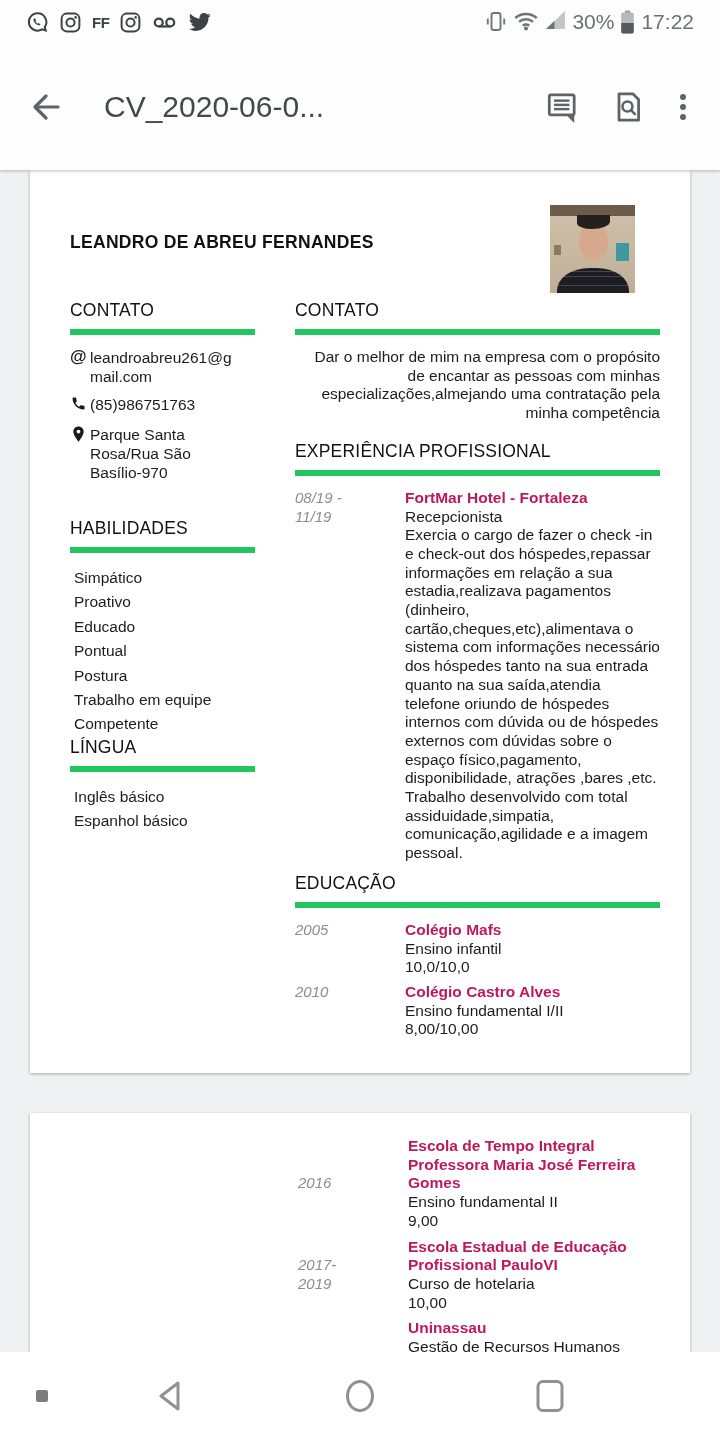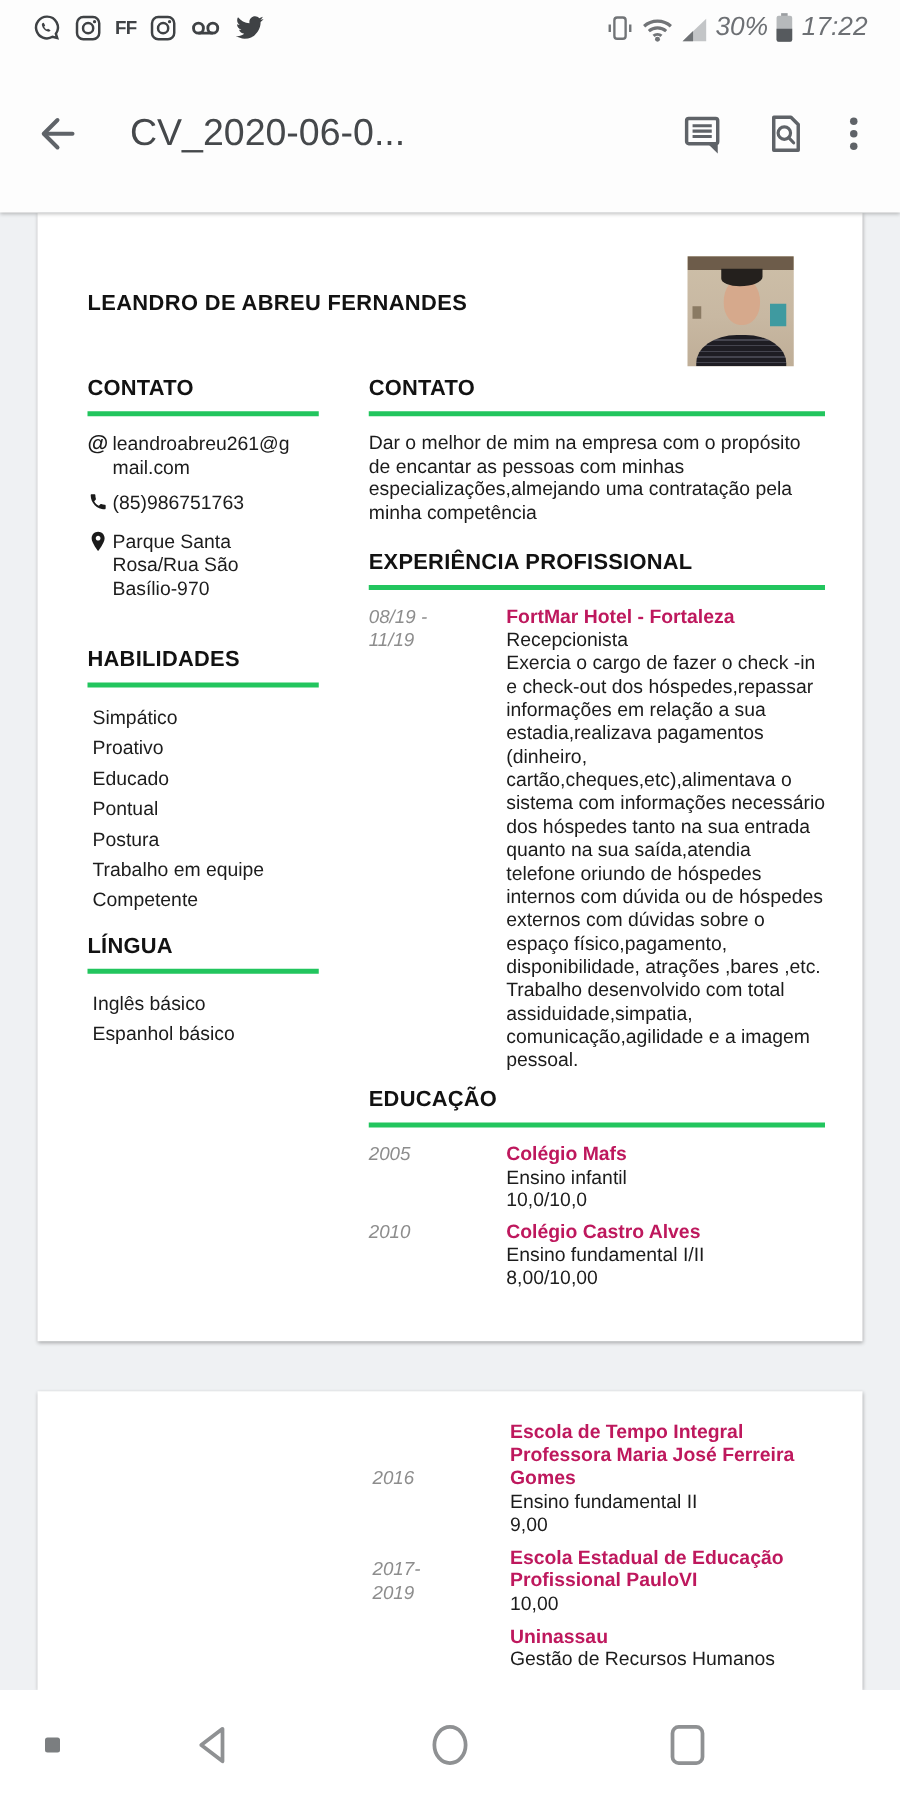--- a/index.html
+++ b/index.html
@@ -10,21 +10,21 @@
     -webkit-font-smoothing:antialiased;
   }
   
   .app-header{position:absolute;top:0;left:0;width:720px;height:170px;background:#fdfdfd;
     box-shadow:0 1px 3px rgba(0,0,0,0.25);z-index:5;}
   .status-bar{height:44px;display:flex;align-items:center;justify-content:space-between;
     padding:0 26px;box-sizing:border-box;}
   .notif-icons{display:flex;align-items:center;gap:10px;color:#3f4245;}
   .notif-icons svg{display:block;}
   .ff-badge{font-weight:bold;font-size:15px;color:#3f4245;letter-spacing:-0.5px;}
-  .sys-cluster{display:flex;align-items:flex-end;gap:6px;color:#717477;font-style:italic;}
+  .sys-cluster{display:flex;align-items:flex-start;gap:6px;color:#717477;}
   .sys-cluster svg{display:block;}
   .status-text{font-size:21px;color:#6d7074;}
   .toolbar{height:126px;display:flex;align-items:center;padding:0 22px;box-sizing:border-box;}
   .icon-btn{border:none;background:none;padding:6px;cursor:pointer;display:flex;align-items:center;justify-content:center;}
   .doc-title{font-size:30px;color:#45484b;margin-left:34px;flex:1;white-space:nowrap;overflow:hidden;}
   .toolbar-actions{display:flex;align-items:center;gap:18px;margin-right:2px;}
 
   
   .viewer{position:absolute;top:170px;left:0;width:720px;height:1182px;background:#eff1f3;overflow:hidden;}
   .page{position:absolute;left:30px;width:660px;background:#ffffff;box-shadow:0 1px 3px rgba(0,0,0,0.3);}
@@ -44,36 +44,36 @@
   .photo .fringe{position:absolute;left:27px;top:10px;width:33px;height:14px;background:#24201d;
     border-radius:0 0 55% 45%;}
   .photo .body{position:absolute;left:7px;bottom:0;width:72px;height:25px;
     background:repeating-linear-gradient(180deg,#1e1d23 0 3.5px,#44444e 3.5px 4.5px);
     border-radius:45% 45% 0 0 / 90% 90% 0 0;}
 
   .columns{position:absolute;left:40px;top:130px;display:flex;}
   .col-left{width:185px;flex:0 0 185px;}
   .col-right{width:365px;flex:0 0 365px;margin-left:40px;}
 
-  .section-heading{font-size:17.5px;font-weight:bold;color:#121212;letter-spacing:0.2px;
-    border-bottom:4px solid #22c55e;padding-bottom:8px;margin:0 0 13px 0;}
+  .section-heading{font-size:17.5px;font-weight:normal;color:#121212;letter-spacing:0.2px;
+    border-bottom:6px solid #22c55e;padding-bottom:8px;margin:0 0 13px 0;}
   .mt-skills{margin-top:36px;}
-  .mt-lang{margin-top:12px;}
+  .mt-lang{margin-top:0;}
   .mt-exp{margin-top:18px;}
   .mt-edu{margin-top:10px;}
 
   .contact-item{display:flex;margin-bottom:9px;font-size:15.5px;line-height:19px;color:#1c1c1c;}
   .contact-icon{flex:0 0 20px;padding-top:0;}
   .contact-text{overflow-wrap:anywhere;max-width:152px;}
   .at-glyph{font-size:17px;font-weight:bold;color:#1b1b1b;line-height:17px;}
 
   .plain-list{list-style:none;margin:0;padding:0 0 0 4px;}
   .plain-list li{font-size:15.5px;line-height:24.4px;color:#1c1c1c;}
 
-  .objective-text{font-size:15.5px;line-height:18.7px;color:#1c1c1c;margin:0;}
+  .objective-text{font-size:15.5px;line-height:18.7px;color:#1c1c1c;margin:0;text-align:right;}
 
   .entry{display:flex;margin-bottom:8px;}
   .entry-date{flex:0 0 110px;box-sizing:border-box;padding-right:44px;
     font-size:15px;font-style:italic;color:#8d8d8d;line-height:18.7px;}
   .entry-content{flex:1;font-size:15.5px;line-height:18.7px;color:#1c1c1c;}
   .entry-title{font-weight:bold;color:#be185d;}
   .edu-entry{margin-bottom:6px;}
 
   .p2-entries{position:absolute;left:268px;top:24px;right:26px;}
   .p2-entries .entry{align-items:center;margin-bottom:7px;}
@@ -297,20 +297,21 @@
         <div class="entry-content">
           <div class="entry-title">Escola de Tempo Integral Professora Maria José Ferreira Gomes</div>
           <div>Ensino fundamental II</div>
           <div>9,00</div>
         </div>
       </div>
       <div class="entry">
         <div class="entry-date">2017- 2019</div>
         <div class="entry-content">
           <div class="entry-title">Escola Estadual de Educação Profissional PauloVI</div>
+          <div>Curso de hotelaria</div>
           <div>10,00</div>
         </div>
       </div>
       <div class="entry">
         <div class="entry-date"></div>
         <div class="entry-content">
           <div class="entry-title">Uninassau</div>
           <div>Gestão de Recursos Humanos</div>
         </div>
       </div>

